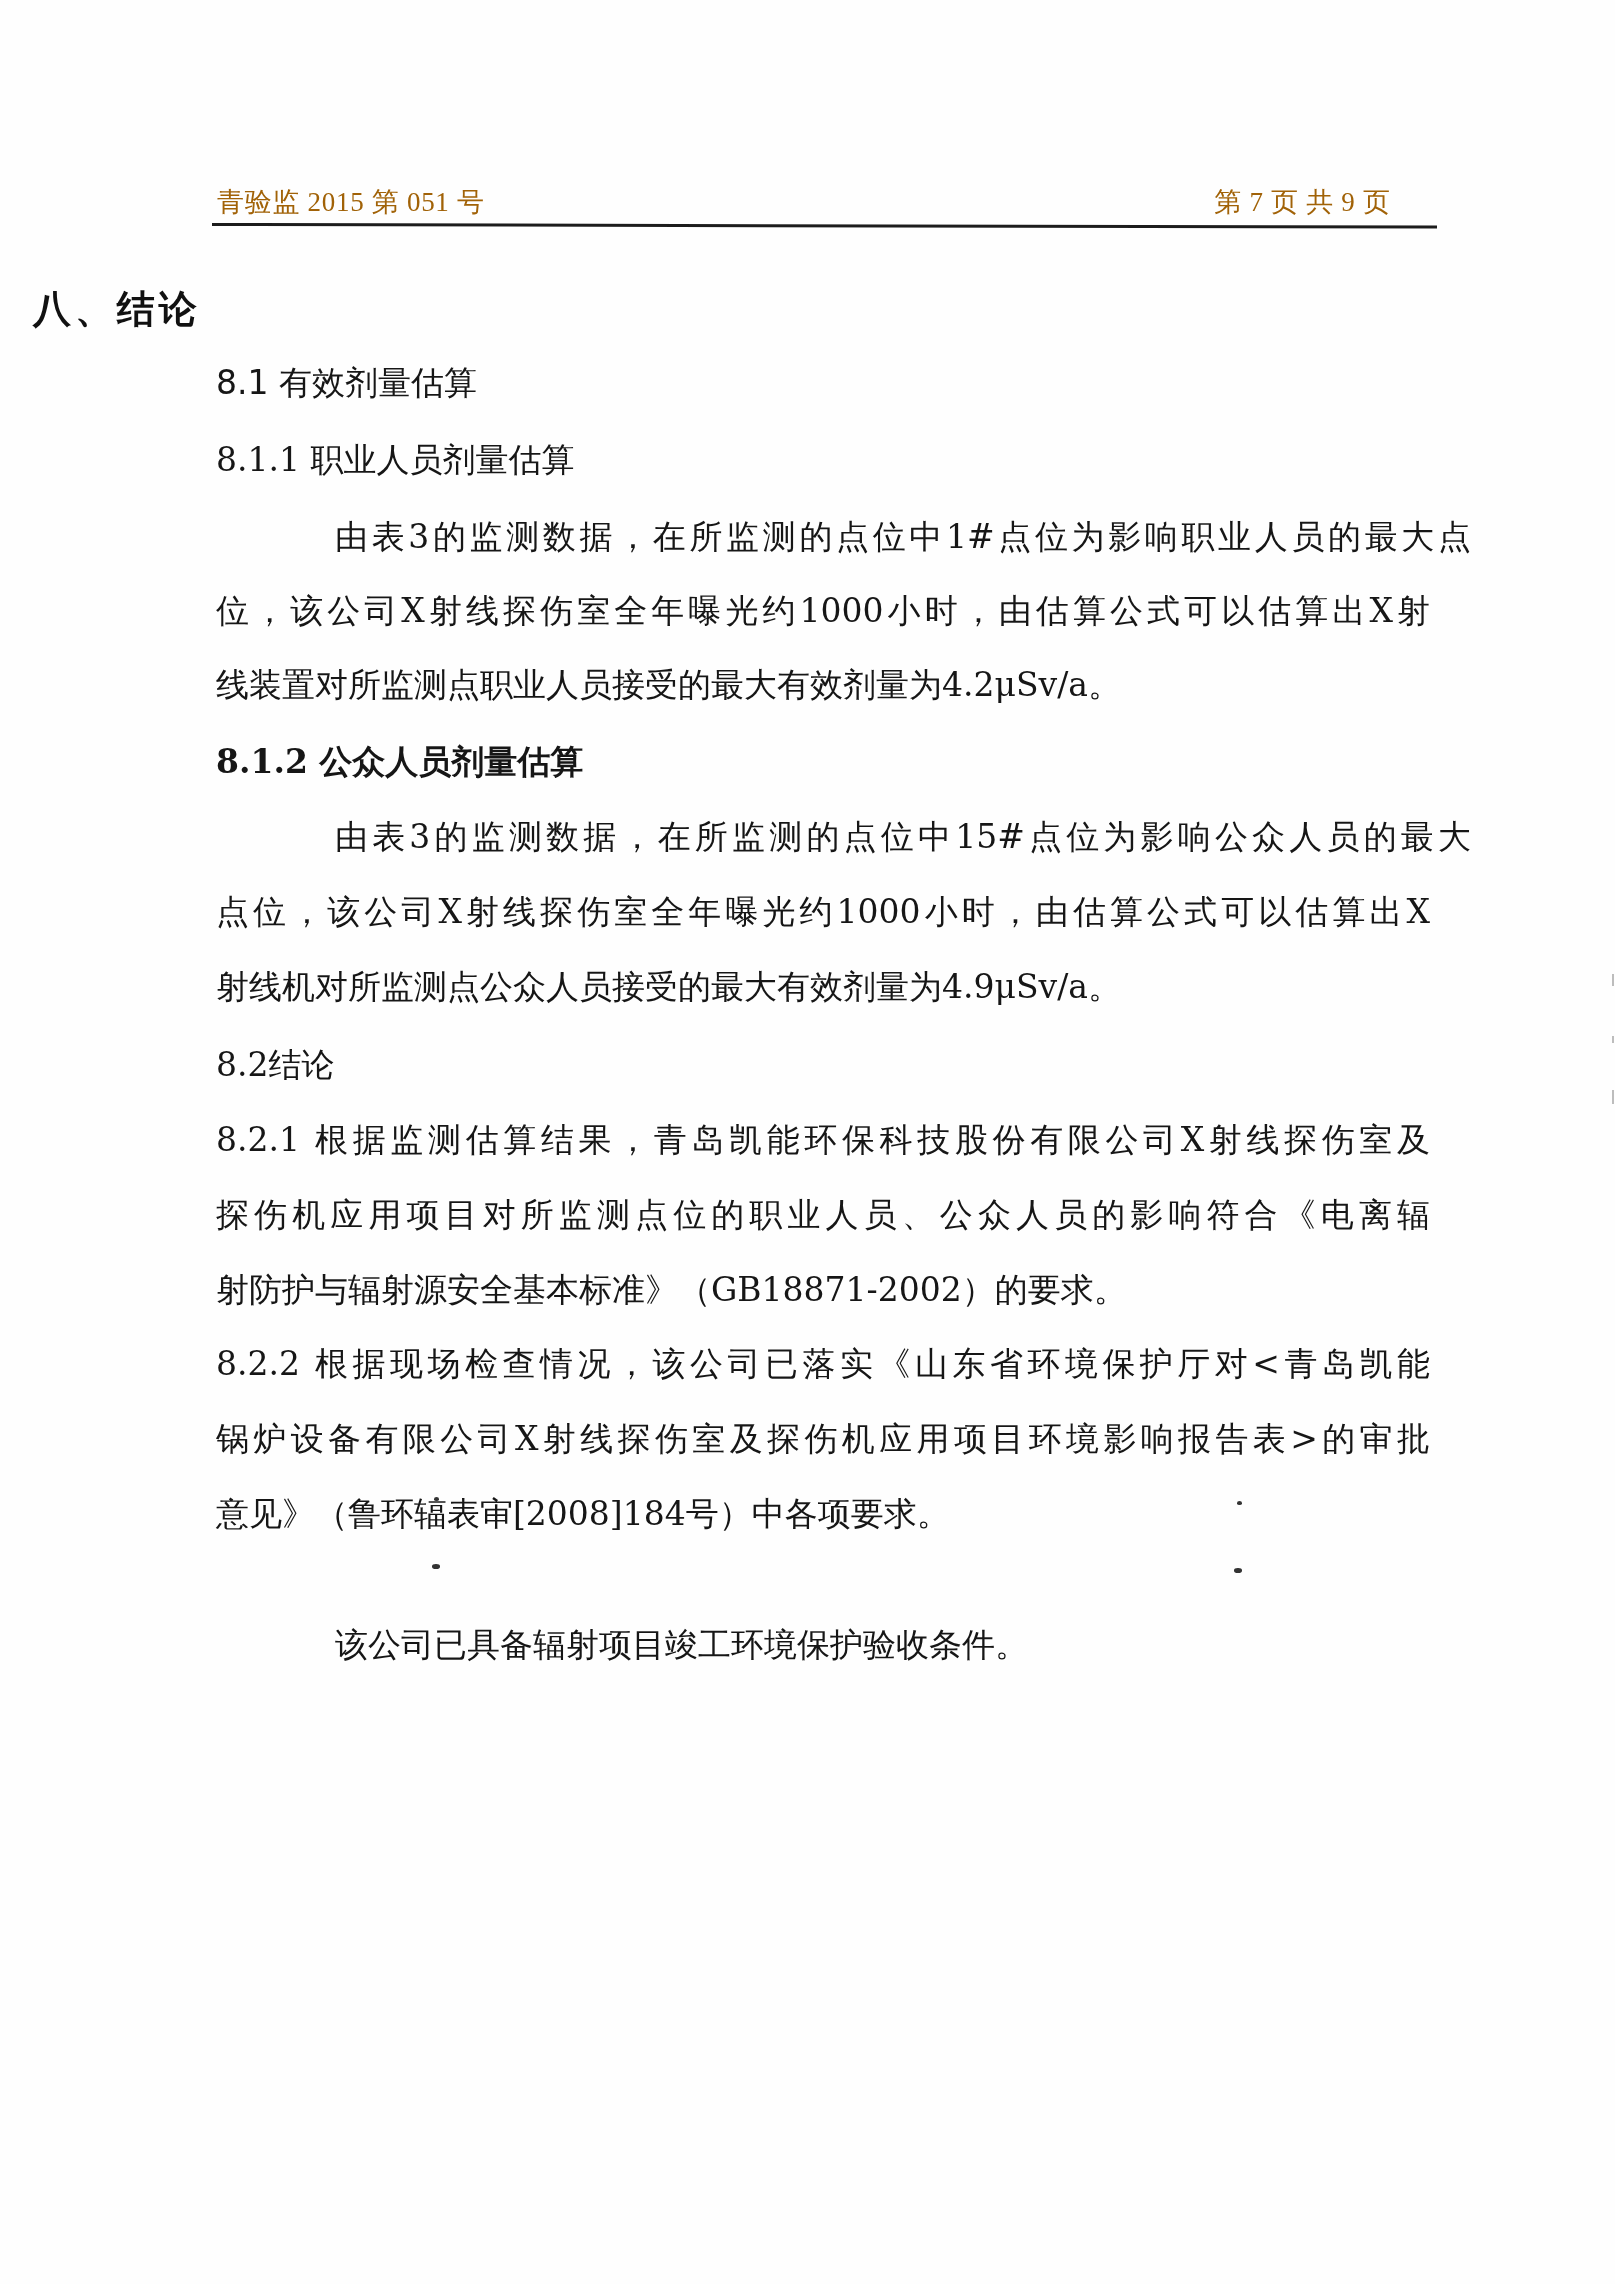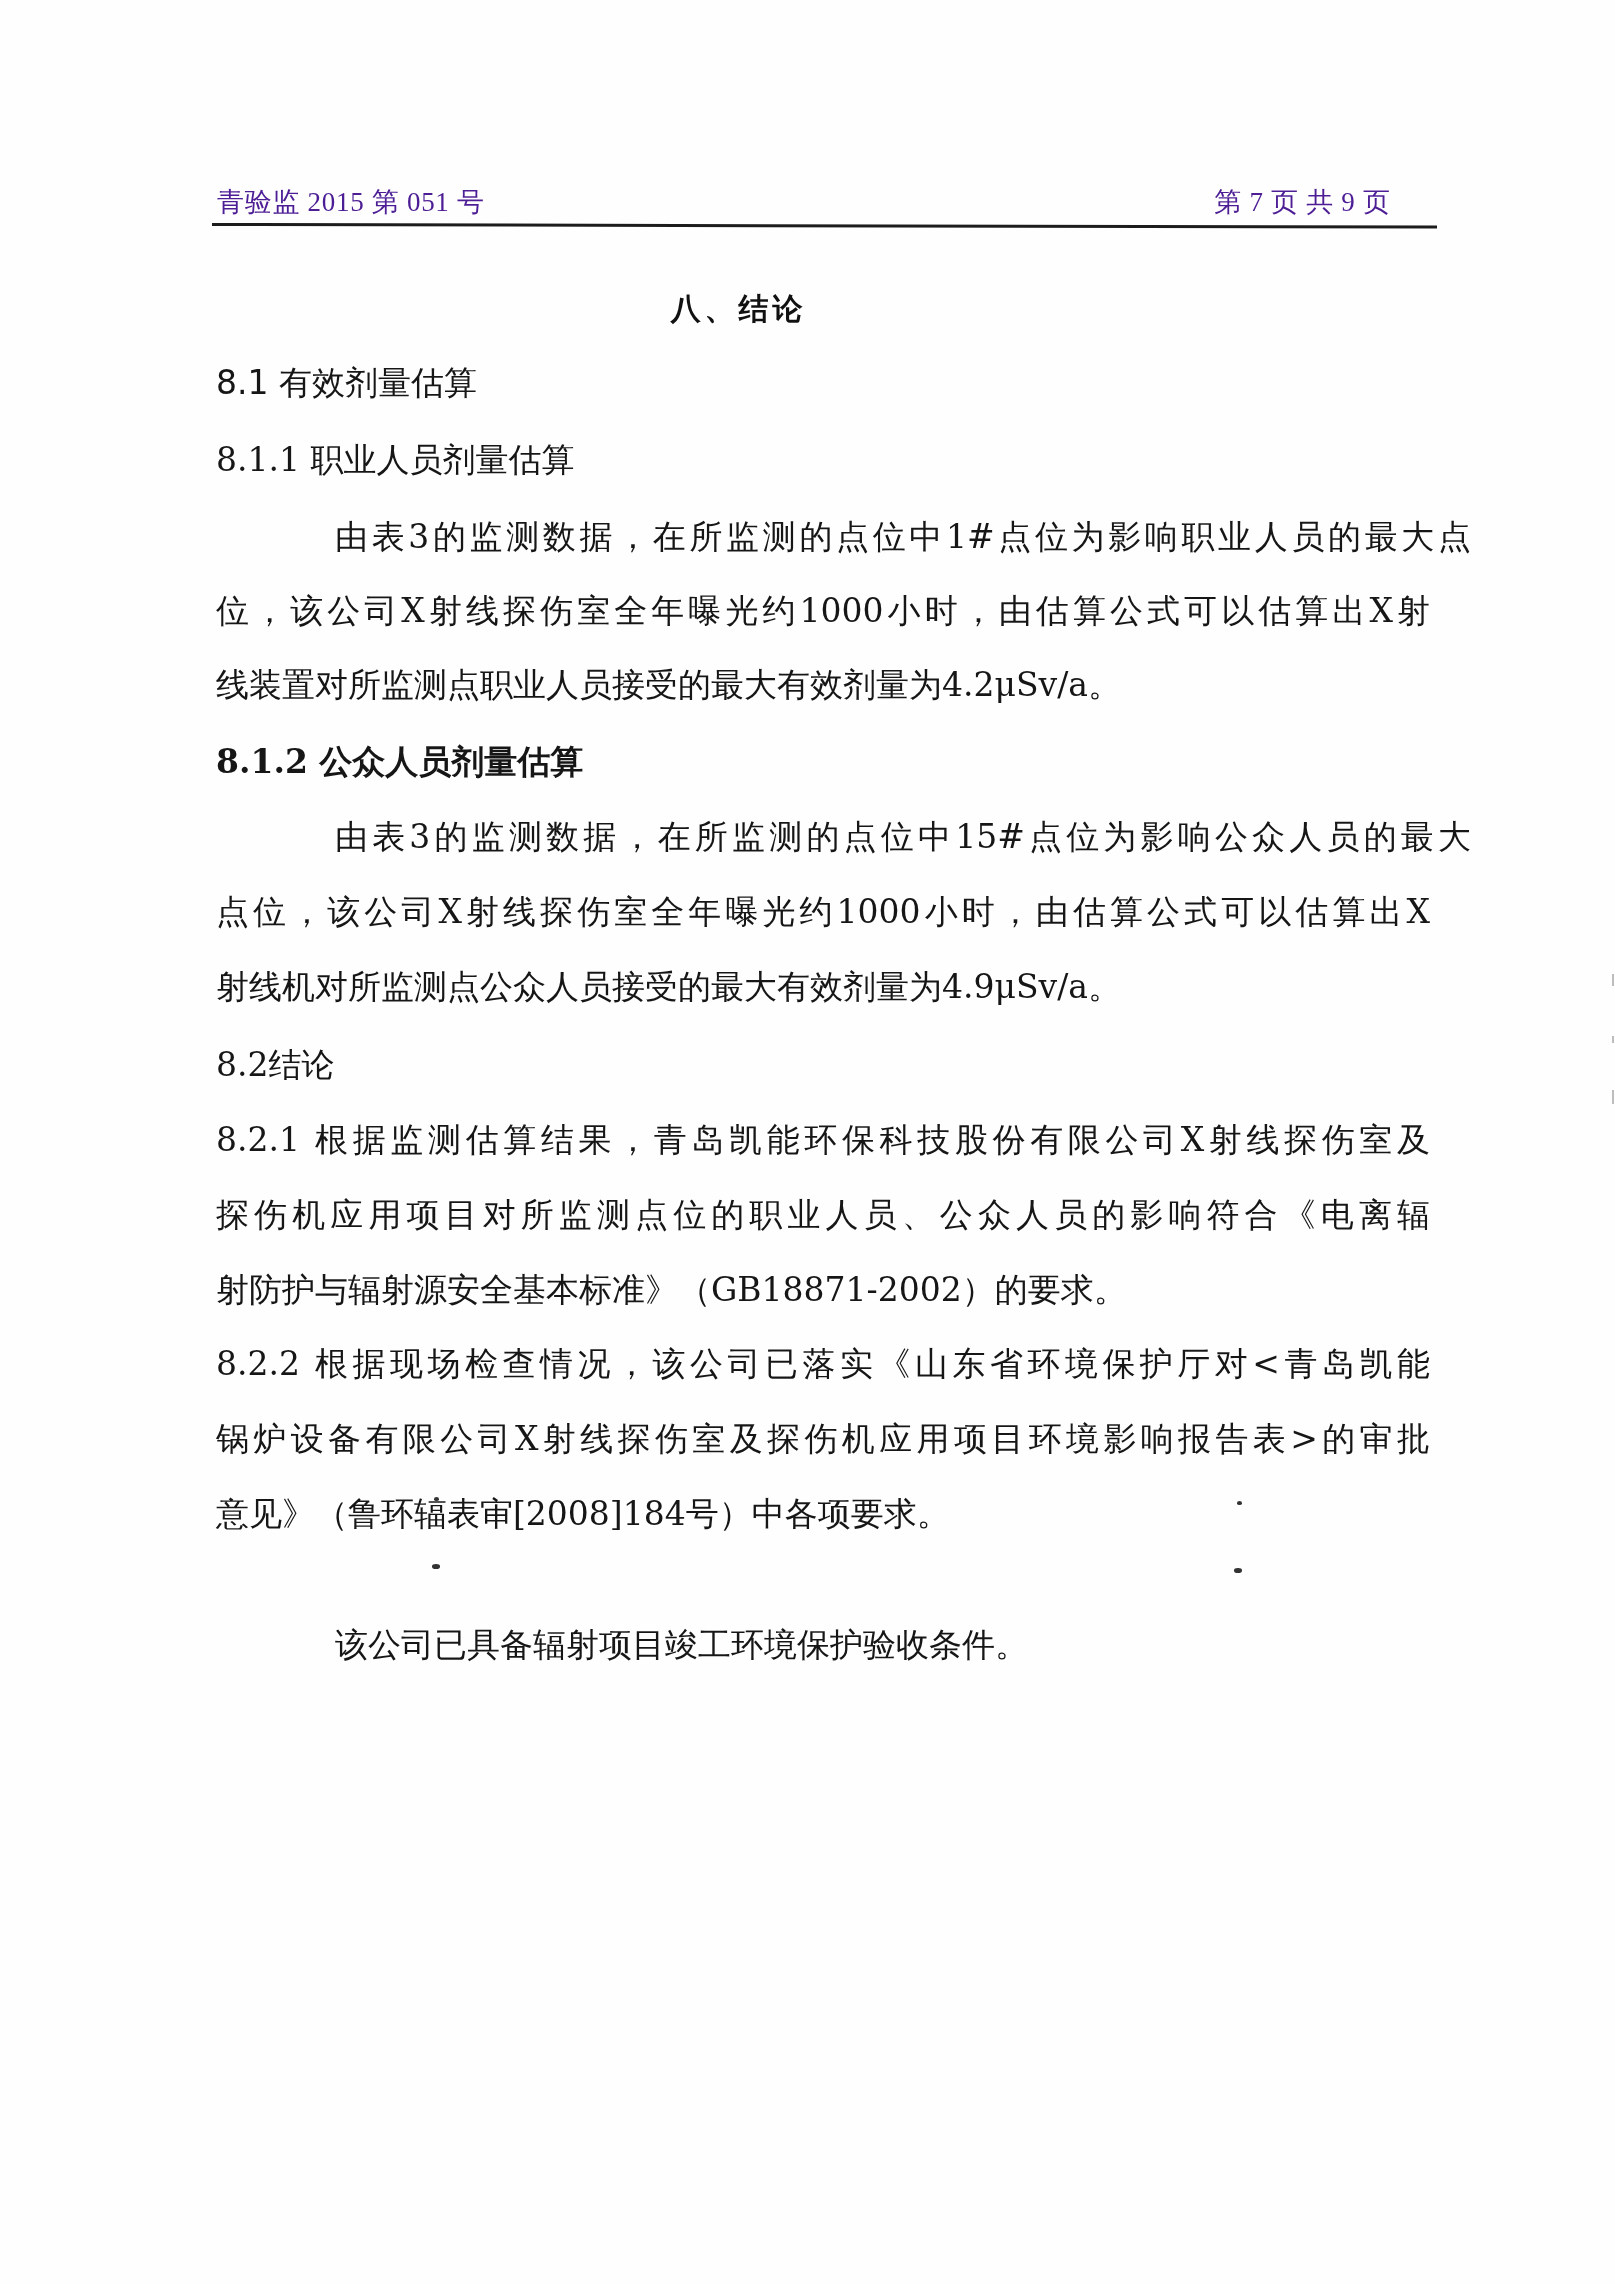--- a/index.html
+++ b/index.html
@@ -23,45 +23,45 @@
       background: #fefefe;
     }
     .header-left, .header-right {
       position: absolute;
       top: 184px;
       font-family: "Liberation Serif", "DejaVu Serif", serif;
       font-size: 27px;
       line-height: 37px;
       letter-spacing: 0.7px;
       white-space: nowrap;
-      color: #4c1d95;
+      color: #a16207;
     }
     .header-left { left: 217px; }
     .header-right { left: 1211px; width: 183px; text-align: center; }
     .header-rule {
       position: absolute;
       left: 212px;
       top: 223px;
       width: 1225px;
       height: 2.6px;
       background: #1c1c1c;
       transform: rotate(0.12deg);
       transform-origin: left center;
     }
     .title {
       position: absolute;
       top: 283px;
       left: 0;
       width: 1444px;
-      text-align: center;
+      text-align: left;
       padding-left: 33px;
       box-sizing: border-box;
       font-family: "DejaVu Sans", "Liberation Sans", sans-serif;
       font-weight: bold;
-      font-size: 30px;
+      font-size: 38px;
       line-height: 52px;
       letter-spacing: 3.9px;
       color: #111;
     }
     .line {
       position: absolute;
       left: 216px;
       width: 1214px;
       font-size: 33px;
       line-height: 46px;

